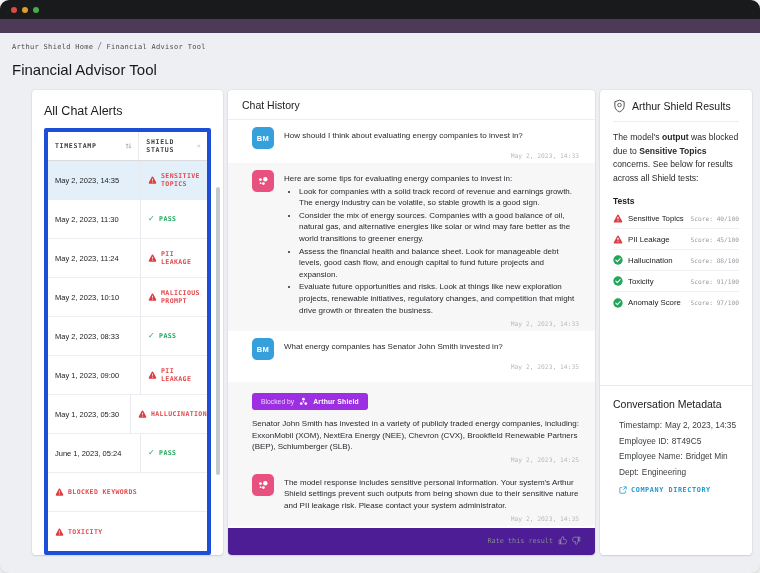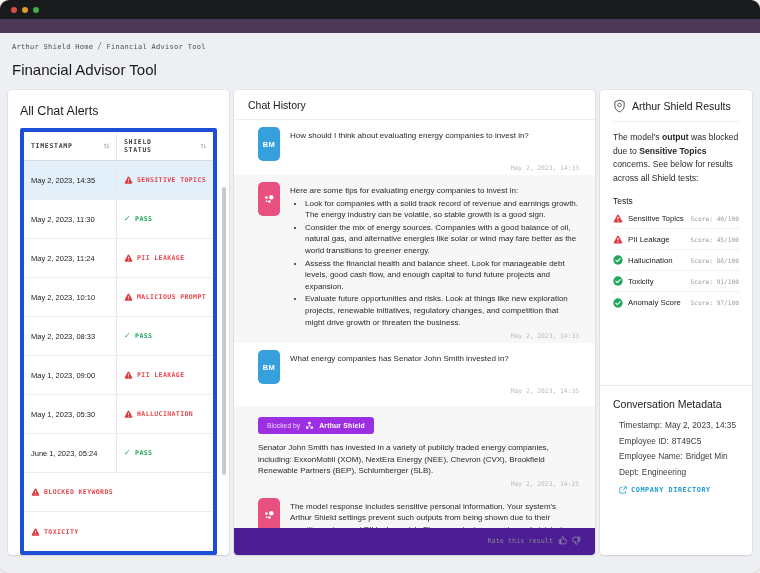--- a/index.html
+++ b/index.html
@@ -16,21 +16,21 @@
   .page { padding: 9px 8px 0; }
   .page-head { padding-left: 4px; }
   .breadcrumb { font-family: "DejaVu Sans Mono", monospace; font-size: 7px; color: #4a4d52; letter-spacing: .3px; display:flex; align-items:center; }
   .breadcrumb .sep { margin: 0 4px; color: #75797e; font-size: 8px; }
   .page-title { font-size: 15px; font-weight: 500; color: #17181a; margin: 10px 0 12px; }
 
   .content { display: flex; gap: 5px; height: 465px; }
   .card { background: #fff; border-radius: 4px; box-shadow: 0 1px 2px rgba(0,0,0,.10), 0 0 0 1px rgba(0,0,0,.03); }
 
   
-  .alerts { width: 221px; padding: 12px 12px 18px; position: relative; }
+  .alerts { width: 191px; padding: 12px 12px 18px; position: relative; margin-left: 24px; }
   .alerts-title { font-size: 12.5px; font-weight: 500; color: #1b1c1e; margin: 2px 0 10px; }
   .table { border: 4px solid #1d4ed8; border-radius: 2px; overflow: hidden; }
   .thead { display: flex; height: 29px; border-bottom: 1px solid #d9dbdf; }
   .th { font-family: "DejaVu Sans Mono", monospace; font-size: 6.5px; font-weight: bold; color: #3c4043; letter-spacing: .7px; display: flex; align-items: center; justify-content: space-between; padding: 0 6px 0 7px; }
   .th.ts { width: 93px; border-right: 1px solid #e7e9ec; }
   .th.st { flex: 1; gap: 20px; }
   .trow { display: flex; height: 39px; border-bottom: 1px solid #edeef1; background: #fff; cursor: pointer; }
   .trow:last-child { border-bottom: none; }
   .trow.selected { background: #e3f0fa; }
   .cell { display: flex; align-items: center; }
@@ -43,39 +43,39 @@
   .vthumb { position: absolute; right: 3px; top: 97px; width: 4px; height: 288px; background: #c7cacd; border-radius: 2px; }
 
   
   .chat { flex: 1; display: flex; flex-direction: column; overflow: hidden; }
   .chat-header { padding: 9px 14px 8px; font-size: 10.5px; color: #202124; border-bottom: 1px solid #eceef0; }
   .messages { flex: 1; overflow: hidden; }
   .msg { padding: 7px 16px 4px 24px; }
   .msg.gray { background: #f7f7f8; }
   .msg.blocked { margin-top: 8px; }
   .msg-main { display: flex; gap: 10px; }
-  .avatar { width: 22px; height: 34px; border-radius: 5px; flex: none; display: flex; align-items: center; justify-content: center; text-align: center; }
+  .avatar { width: 22px; height: 22px; border-radius: 5px; flex: none; display: flex; align-items: center; justify-content: center; text-align: center; }
   .avatar.user { background: #35a0dc; color: #fff; font-size: 7.5px; font-weight: bold; letter-spacing: .3px; }
   .avatar.bot { background: #e8517f; }
   .msg-body { flex: 1; font-size: 8px; line-height: 1.45; color: #27292c; padding-top: 3px; }
   .msg-body ul { margin: 1px 0 0; padding-left: 15px; }
   .msg-body li { margin-bottom: 1px; }
   .badge { display: inline-flex; align-items: center; gap: 5px; background: #9b2fe1; color: #fff; border-radius: 3px; padding: 3.5px 9px; margin: 1px 0 8px; }
   .badge .pre { font-size: 6.8px; opacity: .8; }
   .badge .brand { font-size: 6.8px; font-weight: bold; letter-spacing: .2px; }
   .msg-time { font-family: "DejaVu Sans Mono", monospace; font-size: 6.3px; color: #b6babf; text-align: right; margin-top: 3px; }
   .chat-footer { padding: 8px 14px 10px; display: flex; justify-content: flex-end; align-items: center; gap: 5px; font-family: "DejaVu Sans Mono", monospace; font-size: 6.8px; color: #85898e; background: #4c1d95; }
   .thumb { display: inline-flex; cursor: pointer; }
 
   
   .shield { width: 152px; padding: 0 13px; }
   .shield-header { display: flex; align-items: center; gap: 6px; padding: 9px 0 8px; border-bottom: 1px solid #eceef0; font-size: 10.5px; color: #202124; }
   .summary { font-size: 8.6px; line-height: 1.58; color: #27292c; margin-top: 9px; }
   .summary b { font-weight: bold; }
-  .tests-label { font-size: 8.5px; font-weight: normal; color: #202124; margin: 11px 0 2px; }
+  .tests-label { font-size: 8.5px; font-weight: bold; color: #202124; margin: 11px 0 2px; }
   .test-row { display: flex; align-items: center; gap: 5px; height: 21px; border-bottom: 1px solid #eff1f3; }
   .test-row:last-child { border-bottom: none; }
   .t-ic { display: inline-flex; flex: none; }
   .t-name { flex: 1; font-size: 7.8px; color: #202124; }
   .t-score { font-family: "DejaVu Sans Mono", monospace; font-size: 6.2px; color: #979ba2; }
   .meta-divider { border: none; border-top: 1px solid #e8eaed; margin: 72px -13px 0; }
   .meta-title { font-size: 10.5px; color: #202124; margin: 12px 0 10px; }
   .meta-item { font-size: 8.3px; color: #3c4043; margin: 0 0 5.5px 6px; }
   .meta-item .lbl { margin-right: 3px; }
   .dir-link { display: flex; align-items: center; gap: 4px; font-family: "DejaVu Sans Mono", monospace; font-size: 6.8px; font-weight: bold; letter-spacing: .6px; color: #1d9ad2; margin: 9px 0 0 6px; cursor: pointer; }

